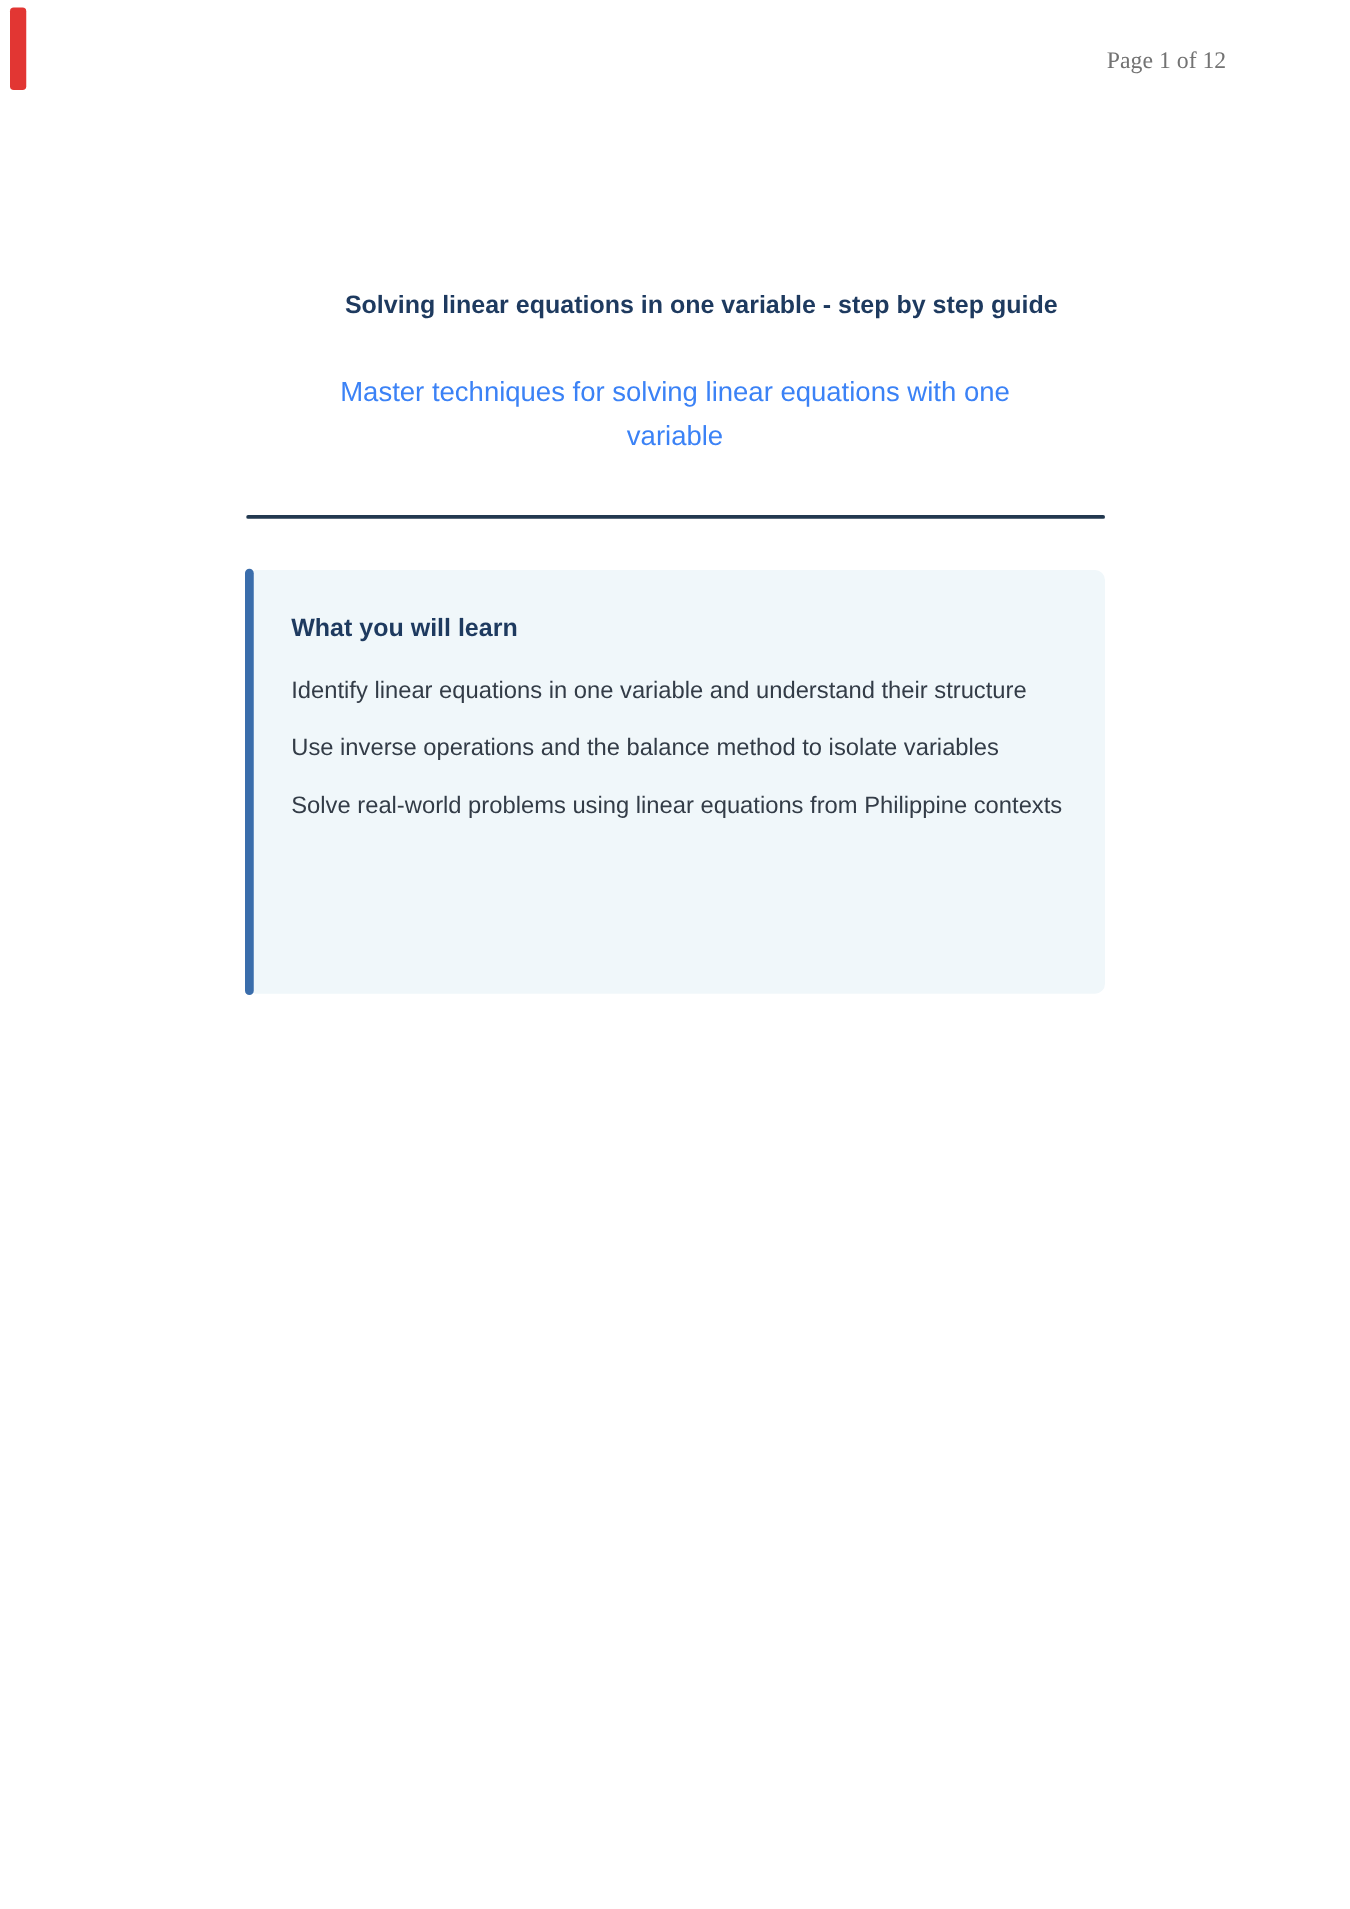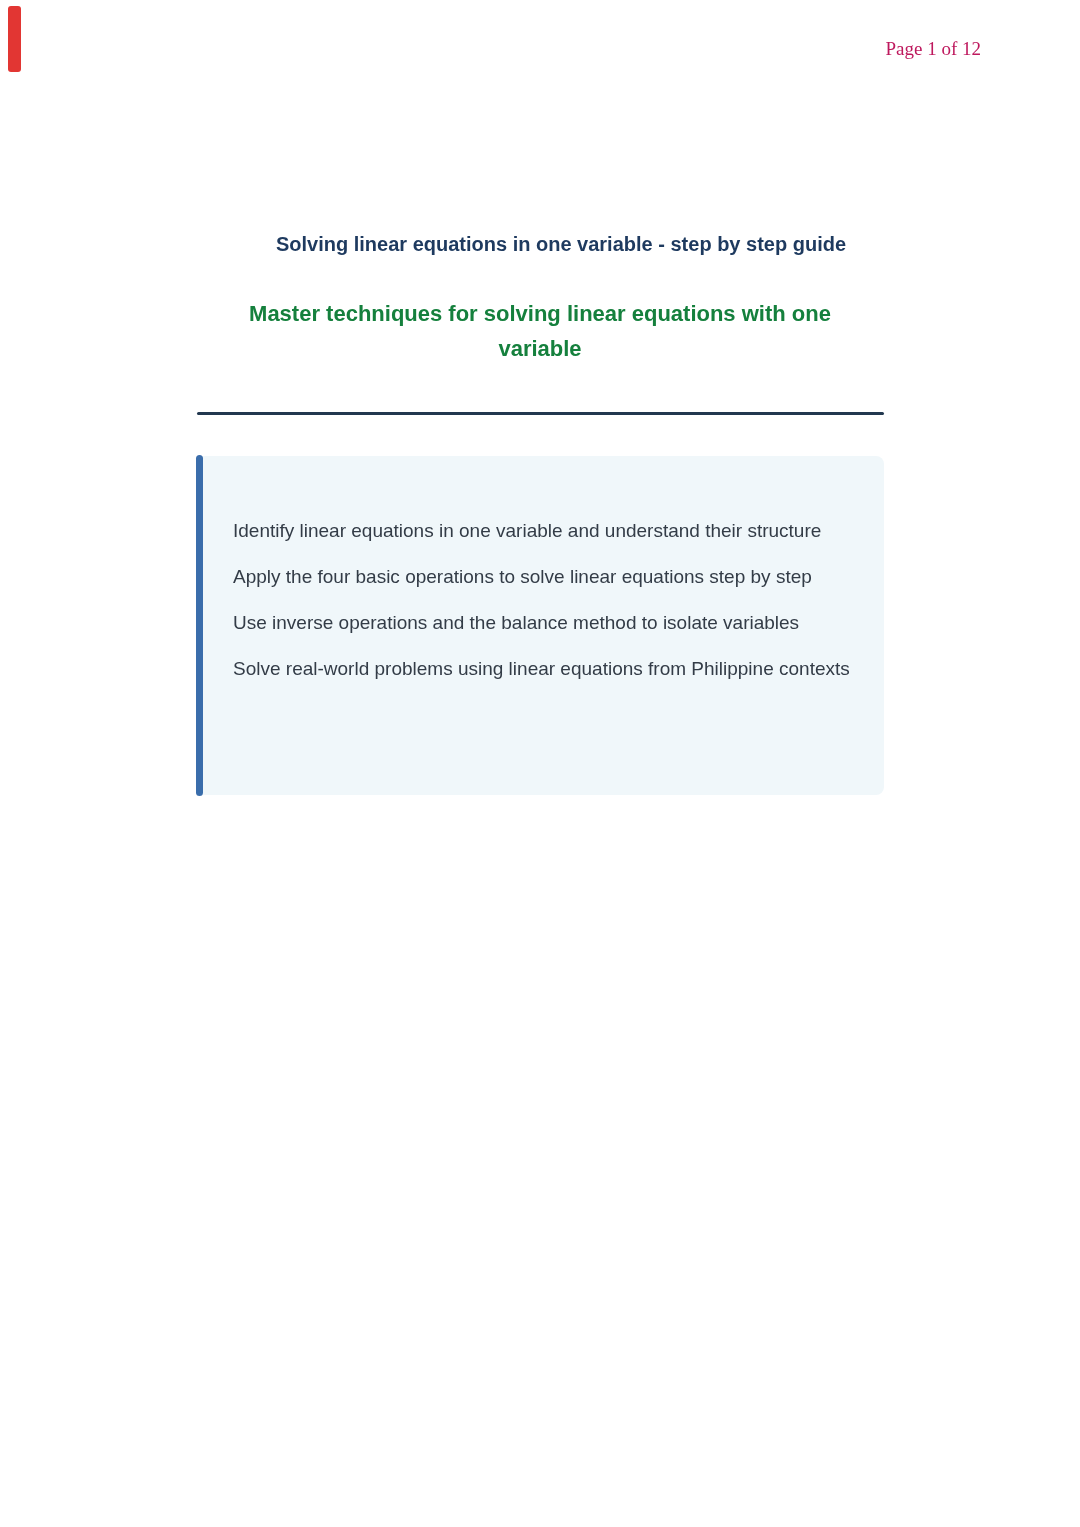--- a/index.html
+++ b/index.html
@@ -25,21 +25,21 @@
     border-radius: 3px;
   }
 
   .page-indicator {
     position: absolute;
     top: 37px;
     right: 99px;
     font-family: "Liberation Serif", serif;
     font-size: 19px;
     line-height: 24px;
-    color: #be185d;
+    color: #737373;
     white-space: nowrap;
   }
 
   .doc-title {
     position: absolute;
     top: 231px;
     left: 0;
     width: 1080px;
     text-align: center;
     font-size: 20px;
@@ -51,22 +51,22 @@
   }
 
   .doc-subtitle {
     position: absolute;
     top: 296px;
     left: 0;
     width: 1080px;
     text-align: center;
     font-size: 22px;
     line-height: 35px;
-    font-weight: 700;
-    color: #15803d;
+    font-weight: 400;
+    color: #3b82f6;
   }
   .doc-subtitle .subtitle-line { white-space: nowrap; }
 
   .divider {
     position: absolute;
     top: 412px;
     left: 197px;
     width: 687px;
     height: 3px;
     background: #22384f;
@@ -139,23 +139,23 @@
   <div class="doc-subtitle">
     <div class="subtitle-line">Master techniques for solving linear equations with one</div>
     <div class="subtitle-line">variable</div>
   </div>
 
   <div class="divider"></div>
 
   <div class="learn-box">
     <div class="learn-box-bar"></div>
 
+    <div class="learn-heading">What you will learn</div>
 
     <ul class="learn-list">
       <li class="learn-item">Identify linear equations in one variable and understand their structure</li>
-      <li class="learn-item">Apply the four basic operations to solve linear equations step by step</li>
       <li class="learn-item">Use inverse operations and the balance method to isolate variables</li>
       <li class="learn-item">Solve real-world problems using linear equations from Philippine contexts</li>
     </ul>
   </div>
 
 
 </div>
 
 </body></html>

